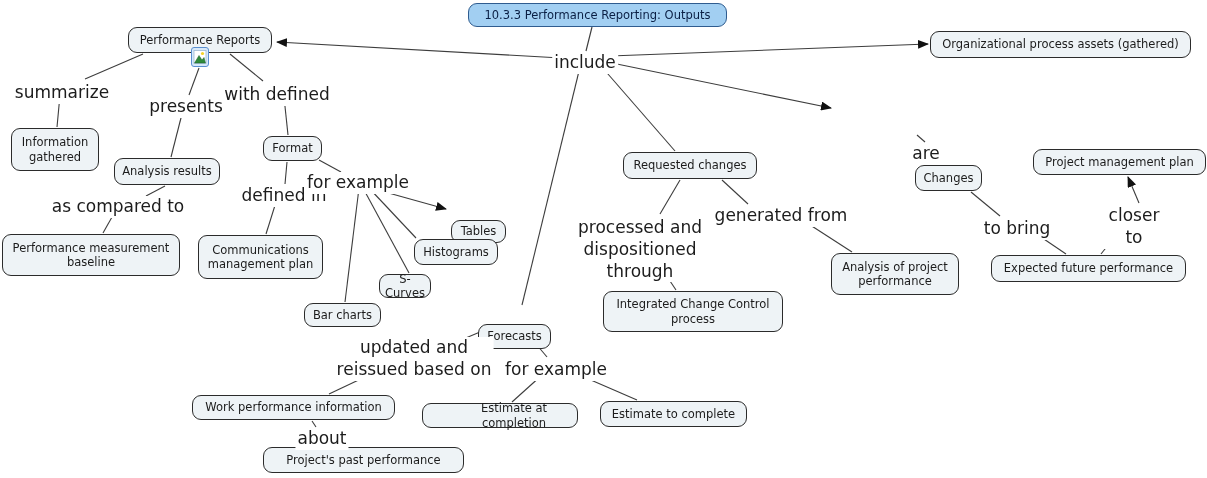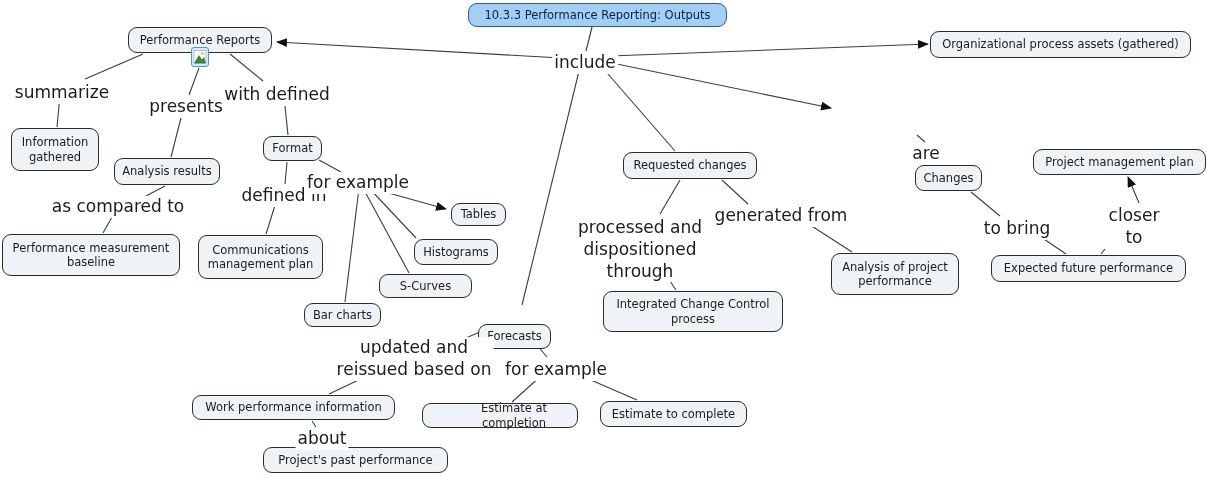--- a/index.html
+++ b/index.html
@@ -122,27 +122,27 @@
     </div>
     <div class="node" style="left: 263px; top: 136px; width: 59px; height: 25px;">
       <span>Format</span>
     </div>
     <div class="node" style="left: 2px; top: 234px; width: 178px; height: 42px;">
       <span>Performance measurement baseline</span>
     </div>
     <div class="node" style="left: 198px; top: 235px; width: 125px; height: 44px;">
       <span>Communications management plan</span>
     </div>
-    <div class="node" style="left: 451px; top: 203px; width: 55px; height: 23px;">
+    <div class="node" style="left: 451px; top: 220px; width: 55px; height: 23px;">
       <span>Tables</span>
     </div>
     <div class="node" style="left: 414px; top: 239px; width: 84px; height: 26px;">
       <span>Histograms</span>
     </div>
-    <div class="node" style="left: 379px; top: 274px; width: 93px; height: 24px;">
+    <div class="node" style="left: 379px; top: 274px; width: 52px; height: 24px;">
       <span>S-Curves</span>
     </div>
     <div class="node" style="left: 304px; top: 303px; width: 77px; height: 24px;">
       <span>Bar charts</span>
     </div>
     <div class="node" style="left: 478px; top: 324px; width: 73px; height: 25px;">
       <span>Forecasts</span>
     </div>
     <div class="node" style="left: 623px; top: 152px; width: 134px; height: 27px;">
       <span>Requested changes</span>
@@ -158,21 +158,21 @@
     </div>
     <div class="node" style="left: 1033px; top: 149px; width: 173px; height: 26px;">
       <span>Project management plan</span>
     </div>
     <div class="node" style="left: 991px; top: 255px; width: 195px; height: 27px;">
       <span>Expected future performance</span>
     </div>
     <div class="node" style="left: 192px; top: 395px; width: 203px; height: 25px;">
       <span>Work performance information</span>
     </div>
-    <div class="node" style="left: 263px; top: 447px; width: 185px; height: 26px;">
+    <div class="node" style="left: 263px; top: 447px; width: 201px; height: 26px;">
       <span>Project's past performance</span>
     </div>
     <div class="node" style="left: 422px; top: 403px; width: 156px; height: 25px; padding-left: 32px;">
       <span>Estimate at completion</span>
     </div>
     <div class="node" style="left: 600px; top: 401px; width: 147px; height: 26px;">
       <span>Estimate to complete</span>
     </div>
     <div class="edge-label" style="left: 585px; top: 52px;">include</div>
     <div class="edge-label" style="left: 62px; top: 82px;">summarize</div>

